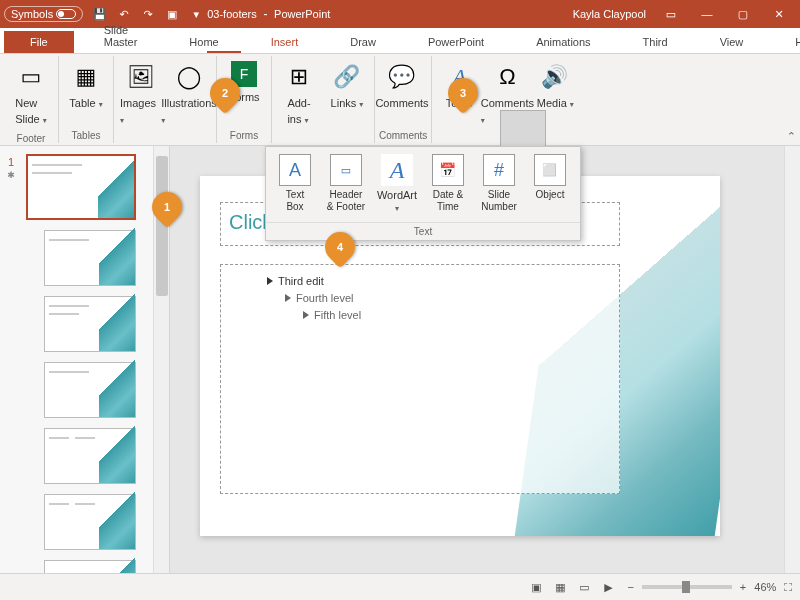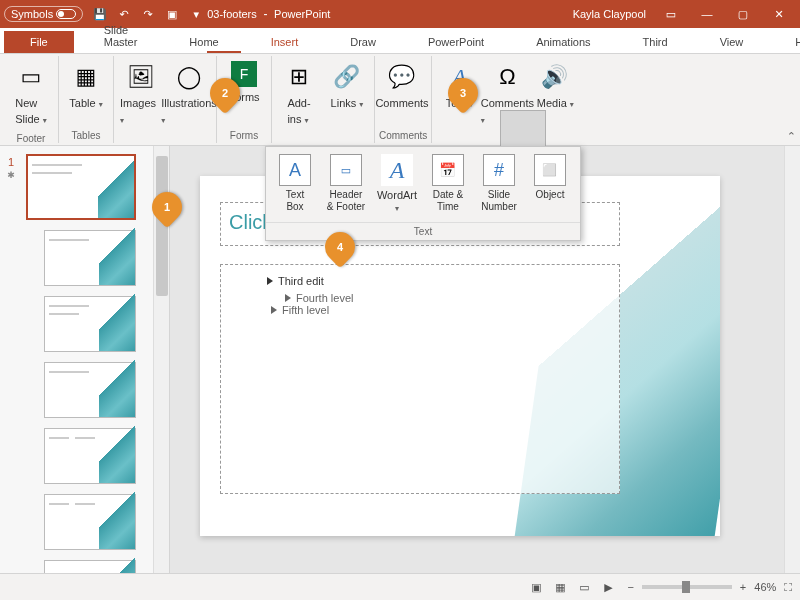--- a/index.html
+++ b/index.html
@@ -44,22 +44,22 @@
 .canvas{flex:1;position:relative;background:#e6e6e6;display:flex}
 .slide-wrap{flex:1;padding:30px 20px 30px 30px;position:relative}
 .slide{width:520px;height:360px;background:#fff;box-shadow:0 2px 6px rgba(0,0,0,.2);position:relative;overflow:hidden}
 .slide .dec{position:absolute;right:-20px;top:-20px;width:200px;height:400px;background:linear-gradient(135deg,transparent 35%,rgba(58,156,166,.3) 35%,rgba(106,192,200,.5) 55%,rgba(58,156,166,.7) 75%,#3a9ca6 100%);transform:skewX(-8deg)}
 .ph{position:absolute;border:1px dashed #999;background:rgba(255,255,255,.7)}
 .ph-title{left:20px;top:26px;width:400px;height:44px;padding:8px;color:#3a9ca6;font-size:20px}
 .ph-body{left:20px;top:88px;width:400px;height:230px;padding:10px;color:#333}
 .ph-body .b1{color:#2a8a94;font-size:12px;margin-bottom:6px}
 .ph-body .b2{margin-left:18px;color:#2a8a94;font-size:11px;margin-bottom:5px}
 .ph-body .b3{margin-left:36px;font-size:11px;margin-bottom:5px}
-.ph-body .b4{margin-left:54px;font-size:10px;color:#666}
-.ph-body .b5{margin-left:40px;font-size:10px;color:#666}
+.ph-body .b4{margin-left:54px;font-size:10px;margin-bottom:5px;color:#666}
+.ph-body .b5{margin-left:72px;font-size:10px;color:#666}
 .tri{display:inline-block;width:0;height:0;border-top:4px solid transparent;border-bottom:4px solid transparent;border-left:6px solid currentColor;margin-right:5px}
 .status{height:27px;background:#f3f2f1;border-top:1px solid #d4d4d4;display:flex;align-items:center;padding:0 8px;color:#555;gap:8px;justify-content:flex-end}
 .status .vw{display:flex;gap:2px}
 .status .vw div{width:22px;height:18px;display:flex;align-items:center;justify-content:center;border:1px solid transparent}
 .status .zoom-sl{width:90px;height:4px;background:#ccc;position:relative}
 .status .zoom-sl::after{content:"";position:absolute;width:8px;height:12px;background:#888;top:-4px;left:40px}
 .dropdown{position:absolute;left:265px;top:146px;width:316px;background:#f3f2f1;border:1px solid #c6c6c6;box-shadow:2px 2px 6px rgba(0,0,0,.25);z-index:10}
 .dd-body{display:flex;padding:4px;gap:1px}
 .dd-btn{display:flex;flex-direction:column;align-items:center;width:50px;padding:3px 1px;cursor:pointer}
 .dd-btn .ico{width:32px;height:32px;display:flex;align-items:center;justify-content:center;border:1px solid #999;background:#fff;color:#3a7ac0;font-size:18px}

